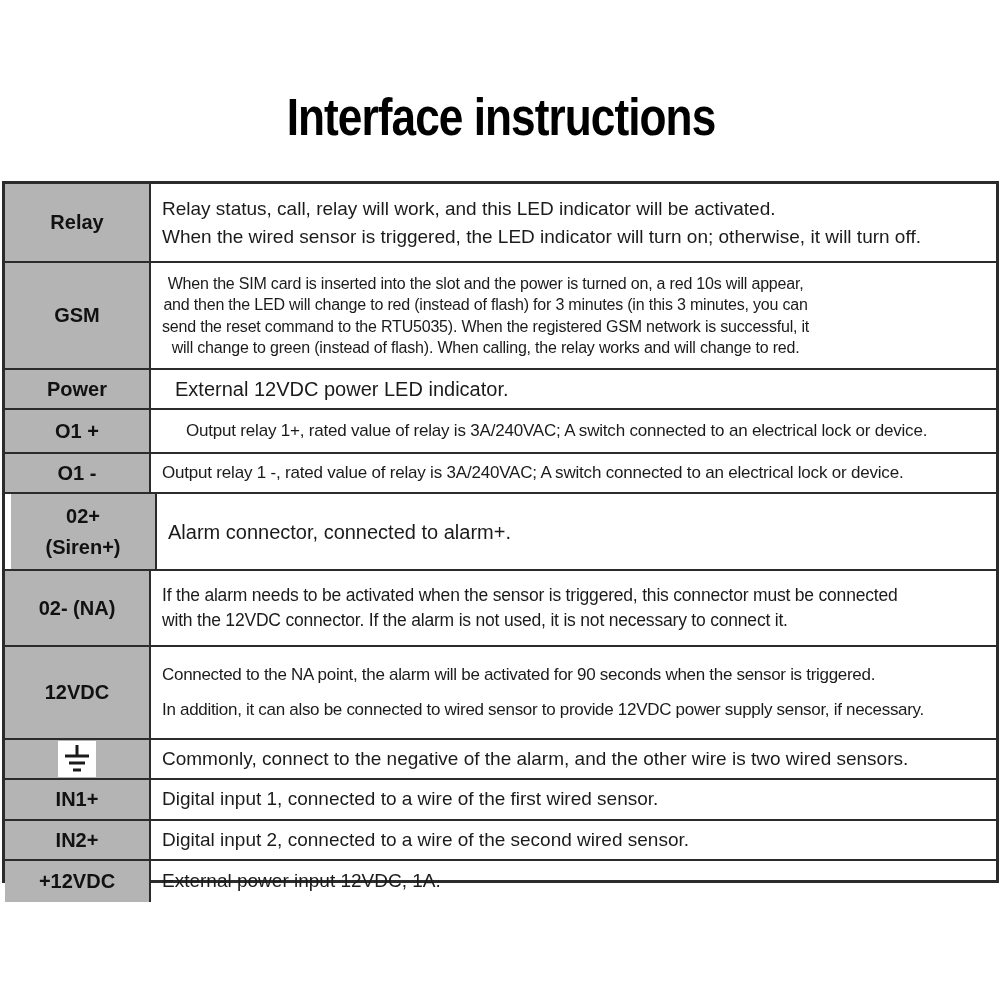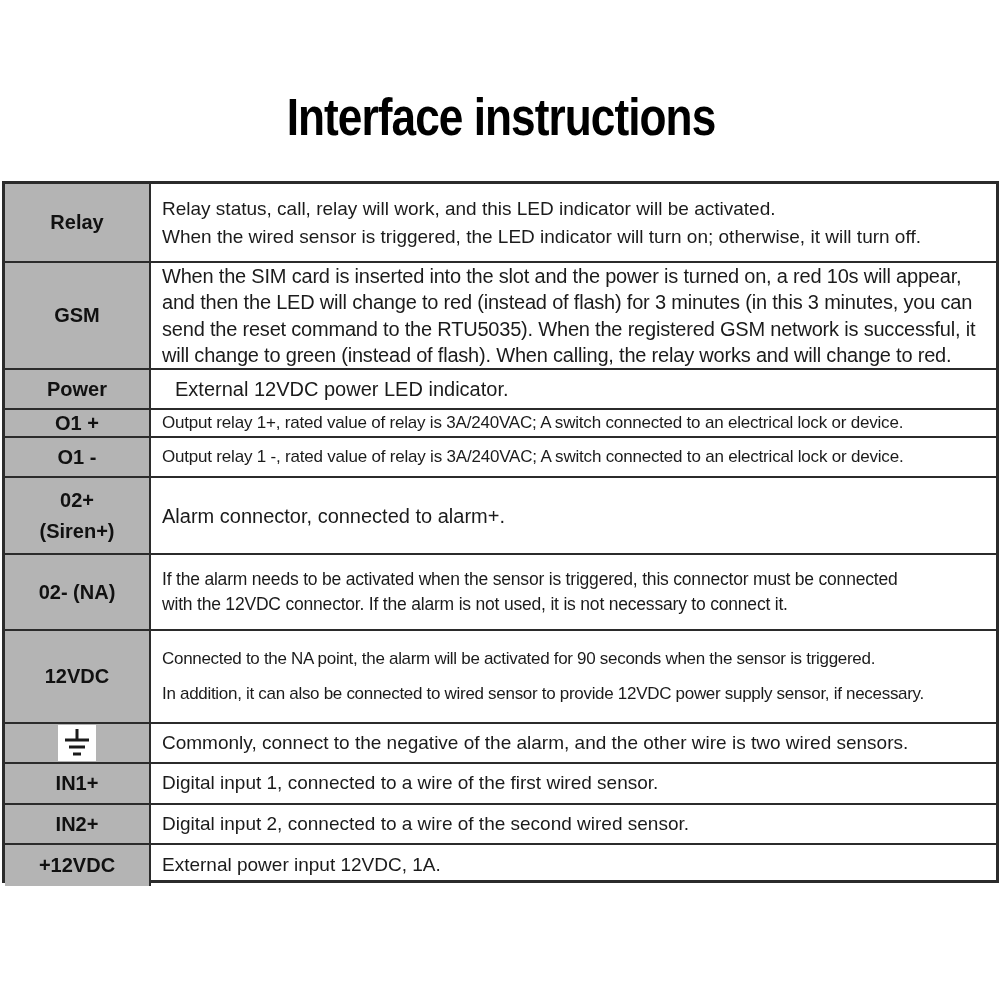--- a/index.html
+++ b/index.html
@@ -23,25 +23,25 @@
     border-right:2px solid #2b2b2b;display:flex;align-items:center;justify-content:center;
     font-weight:bold;font-size:20px;text-align:center;white-space:pre-line;line-height:1.55;
     color:#111;
   }
   .cell-desc{
     flex:1;display:flex;align-items:center;box-sizing:border-box;
     padding:2px 8px 2px 11px;white-space:pre-line;font-size:19px;line-height:1.3;
   }
   
   .r-relay {height:79px;}  .r-relay  .cell-desc{font-size:19px;line-height:1.45;}
-  .r-gsm   {height:107px;} .r-gsm    .cell-desc{font-size:20px;line-height:1.32;letter-spacing:-0.2px;}
+  .r-gsm   {height:107px;} .r-gsm    .cell-desc{font-size:16px;line-height:1.32;letter-spacing:-0.2px;text-align:center;}
   .r-power {height:40px;}  .r-power  .cell-desc{font-size:20px;padding-left:24px;}
-  .r-o1p   {height:28px;}  .r-o1p    .cell-desc{font-size:17px;letter-spacing:-0.2px;}
+  .r-o1p   {height:44px;gap:24px;}  .r-o1p    .cell-desc{font-size:17px;letter-spacing:-0.2px;}
   .r-o1m   {height:40px;}  .r-o1m    .cell-desc{font-size:17px;letter-spacing:-0.2px;}
-  .r-siren {height:77px;}  .r-siren  .cell-desc{font-size:20px;}
+  .r-siren {height:77px;padding-left:6px;}  .r-siren  .cell-desc{font-size:20px;}
   .r-na    {height:76px;}  .r-na     .cell-desc{font-size:17.5px;line-height:1.45;letter-spacing:-0.2px;}
   .r-12vdc {height:93px;}  .r-12vdc  .cell-desc{font-size:17px;line-height:2.05;letter-spacing:-0.3px;}
   .r-gnd   {height:40px;}  .r-gnd    .cell-desc{font-size:19px;}
   .r-in1   {height:41px;}  .r-in1    .cell-desc{font-size:19px;}
   .r-in2   {height:40px;}  .r-in2    .cell-desc{font-size:19px;}
   .r-pwr12 {height:41px;}  .r-pwr12  .cell-desc{font-size:19px;}
   .gnd-chip{
     background:#ffffff;width:38px;height:36px;display:flex;
     align-items:center;justify-content:center;
   }

